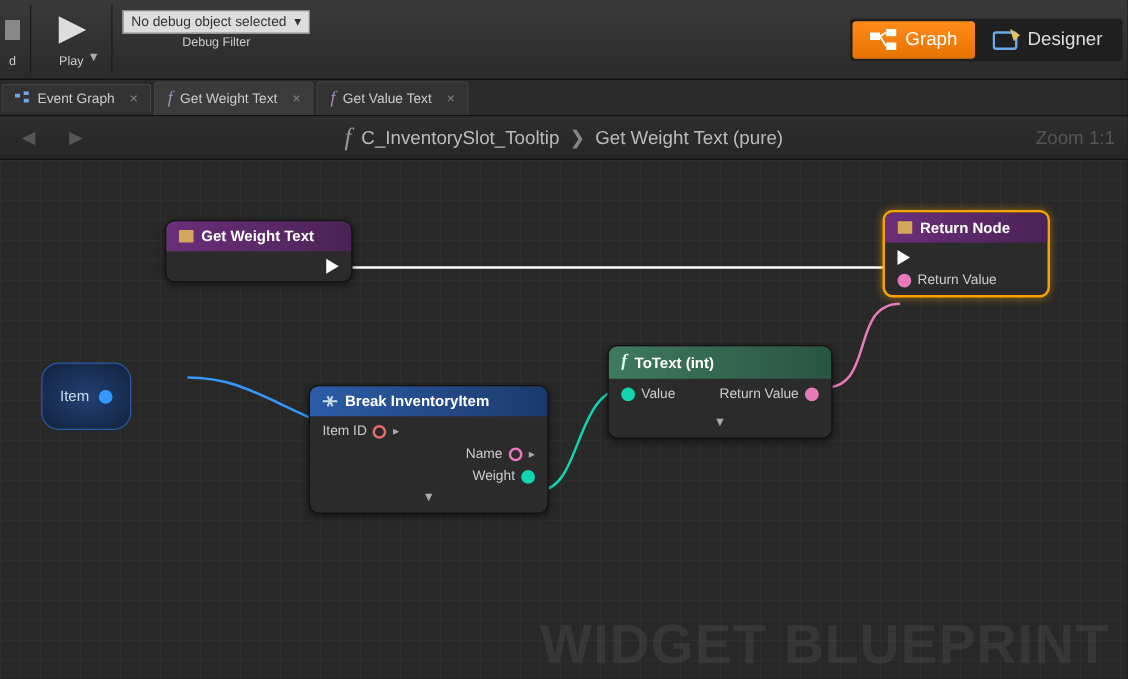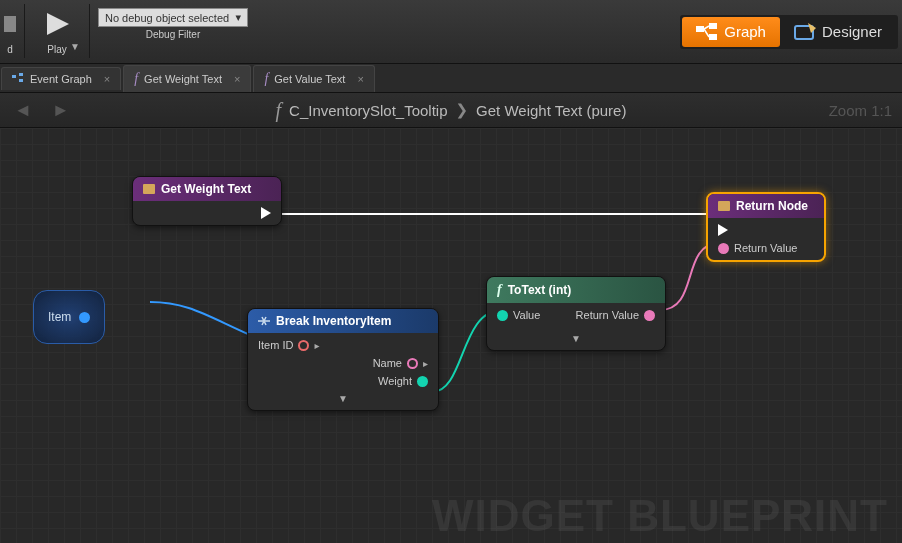--- a/index.html
+++ b/index.html
@@ -150,21 +150,21 @@
     <div class="node-body">
       <div class="pin-row">
           <span></span>
           <div class="pin-right">
             <div class="pin exec"></div>
           </div>
         </div>
     </div>
   </div>
 
-  <div class="node selected" style="left:706px;top:64px;width:120px">
+  <div class="node selected" style="left:706px;top:40px;width:134px">
     <div class="node-header hdr-purple">
       <svg width="12" height="12">
           <rect width="12" height="10" y="1" fill="#d4a65a" rx="1"></rect>
         </svg>
       <span>Return Node</span>
     </div>
     <div class="node-body">
       <div class="pin-row">
           <div class="pin-left">
             <div class="pin exec"></div>

